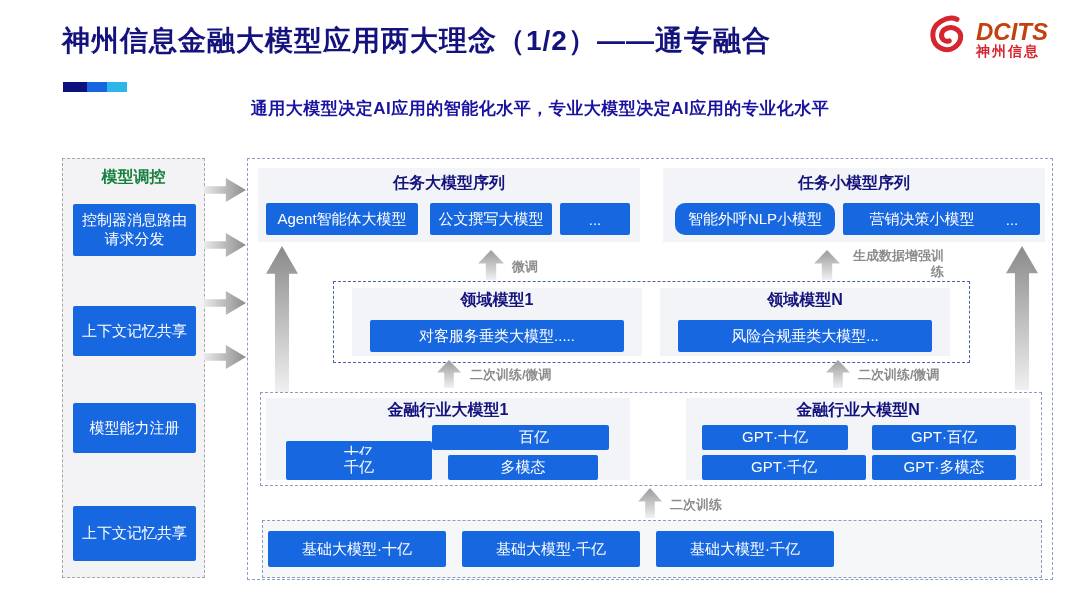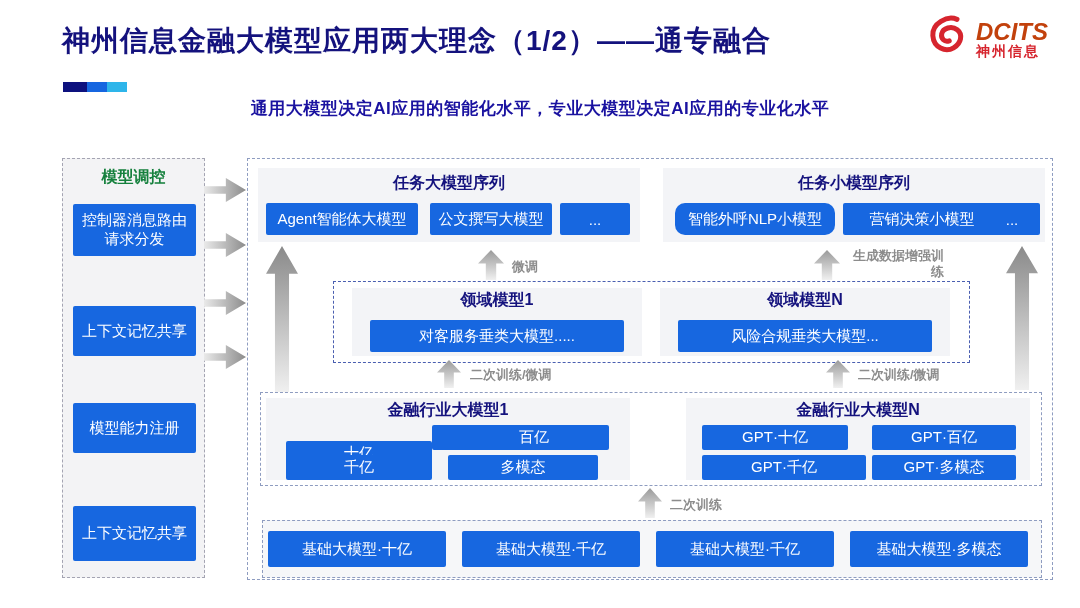--- a/index.html
+++ b/index.html
@@ -168,15 +168,14 @@
   <div class="chip" style="left:702px;top:455px;width:164px;height:25px;">GPT·千亿</div>
   <div class="chip" style="left:872px;top:455px;width:144px;height:25px;">GPT·多模态</div>
 
   <div class="arrow-up-small" style="left:638px;top:488px;width:24px;height:30px;"></div>
   <div class="arrow-label" style="left:670px;top:496px;">二次训练</div>
 
   <div class="dashed-box" style="left:262px;top:520px;width:780px;height:58px;background:#f6f7f9;"></div>
   <div class="chip" style="left:268px;top:531px;width:178px;height:36px;">基础大模型·十亿</div>
   <div class="chip" style="left:462px;top:531px;width:178px;height:36px;">基础大模型·千亿</div>
   <div class="chip" style="left:656px;top:531px;width:178px;height:36px;">基础大模型·千亿</div>
-  <div class="chip" style="left:850px;top:531px;width:178px;height:36px;">基础大模型·多模态</div>
 
 </div>
 
 </body></html>

